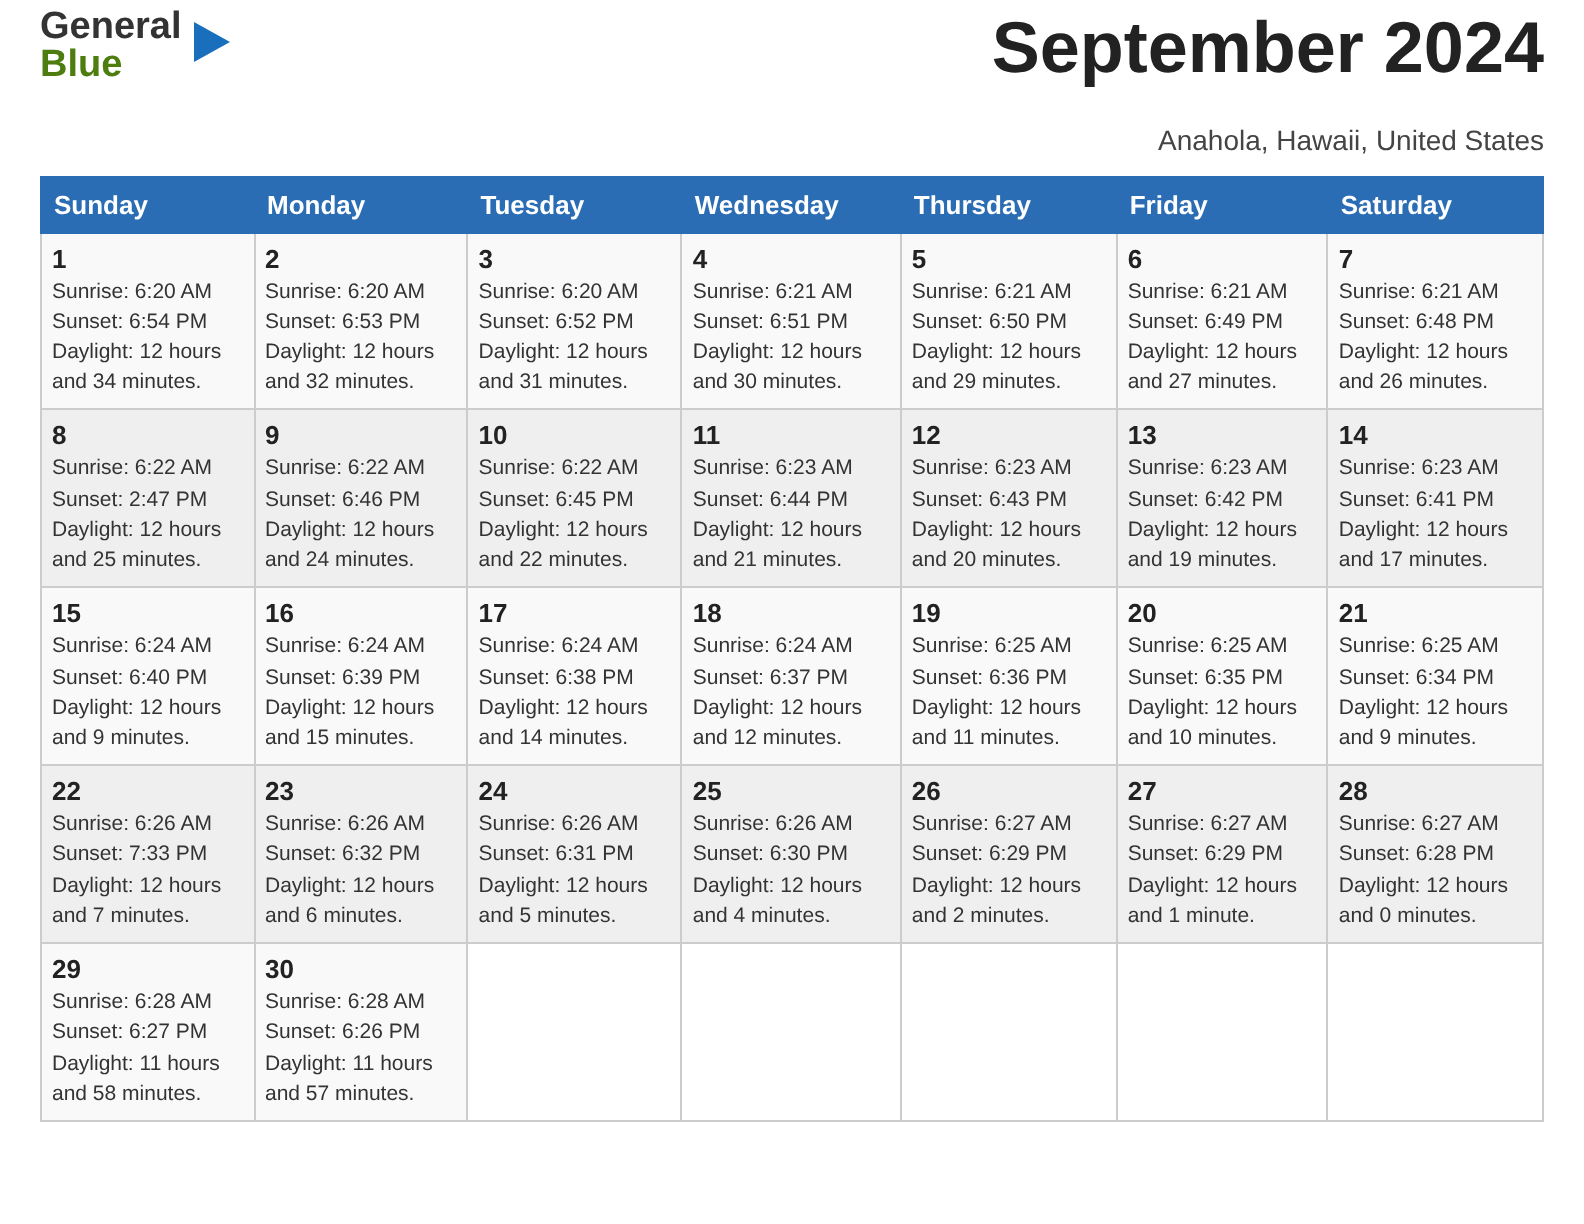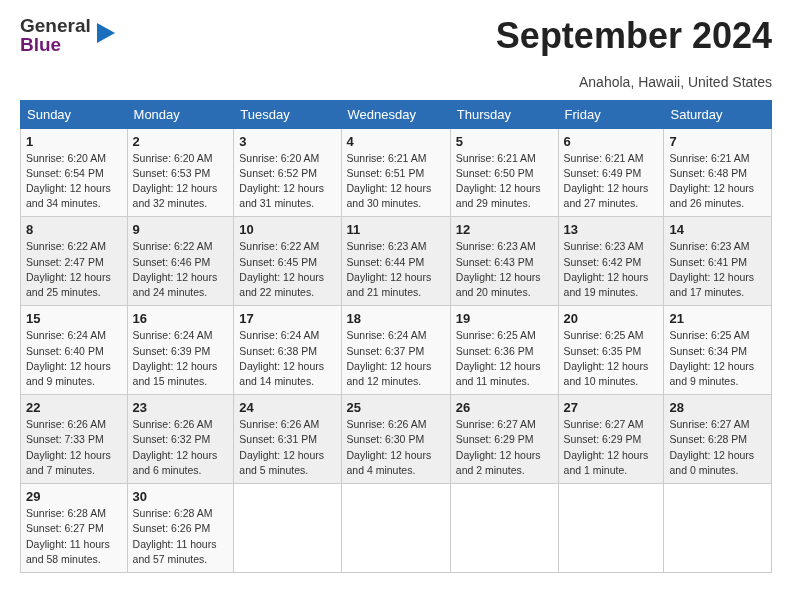--- a/index.html
+++ b/index.html
@@ -7,21 +7,21 @@
       font-family: Arial, sans-serif;
       background: #fff;
       width: 792px;
       height: 612px;
       overflow: hidden;
     }
     .page {
       width: 792px;
       min-height: 612px;
       background: #fff;
-      padding: 16px 20px 10px 20px;
+      padding: 4px 20px 10px 20px;
     }
     .header {
       display: flex;
       align-items: flex-start;
       justify-content: space-between;
       margin-bottom: 10px;
     }
     .logo {
       display: flex;
       flex-direction: column;
@@ -46,21 +46,21 @@
       width: 100%;
       border-collapse: collapse;
       font-size: 11px;
     }
     .calendar thead th {
       background-color: #2a6db5;
       color: #fff;
       text-align: left;
       padding: 6px 6px;
       font-size: 13px;
-      font-weight: normal;
+      font-weight: bold;
       border: 1px solid #2a6db5;
     }
     .calendar tbody td {
       border: 1px solid #ccc;
       vertical-align: top;
       padding: 5px 5px;
       width: 113px;
       background: #fff;
       min-height: 70px;
     }
@@ -89,21 +89,21 @@
   </style>
 </head>
 <body>
 
 <div class="page">
   <div class="header">
     <div class="logo">
       <div style="display:flex; align-items:center; gap:2px;">
         <div style="display:flex; flex-direction:column; line-height:1;">
           <span style="font-size:19px; font-weight:bold; color:#333;">General</span>
-          <span style="font-size:19px; font-weight:bold; color:#701a75;">Blue</span>
+          <span style="font-size:19px; font-weight:bold; color:#4d7c0f;">Blue</span>
         </div>
         <svg width="22" height="28" viewBox="0 0 22 28" style="margin-left:2px; margin-top:-4px;">
           <polygon points="2,4 20,14 2,24" fill="#1a6fbd"></polygon>
         </svg>
       </div>
     </div>
     <div class="title-block">
       <div class="month-title">September 2024</div>
       <div class="location">Anahola, Hawaii, United States</div>
     </div>

